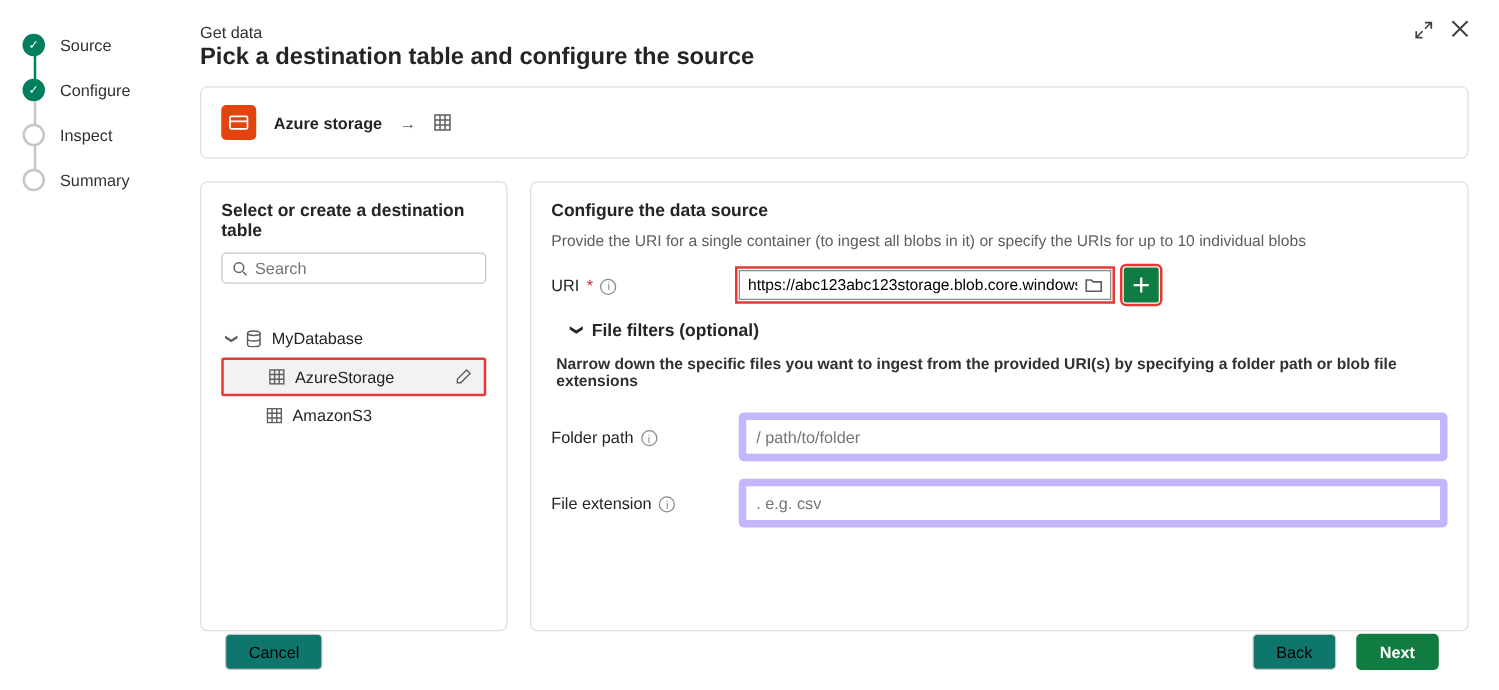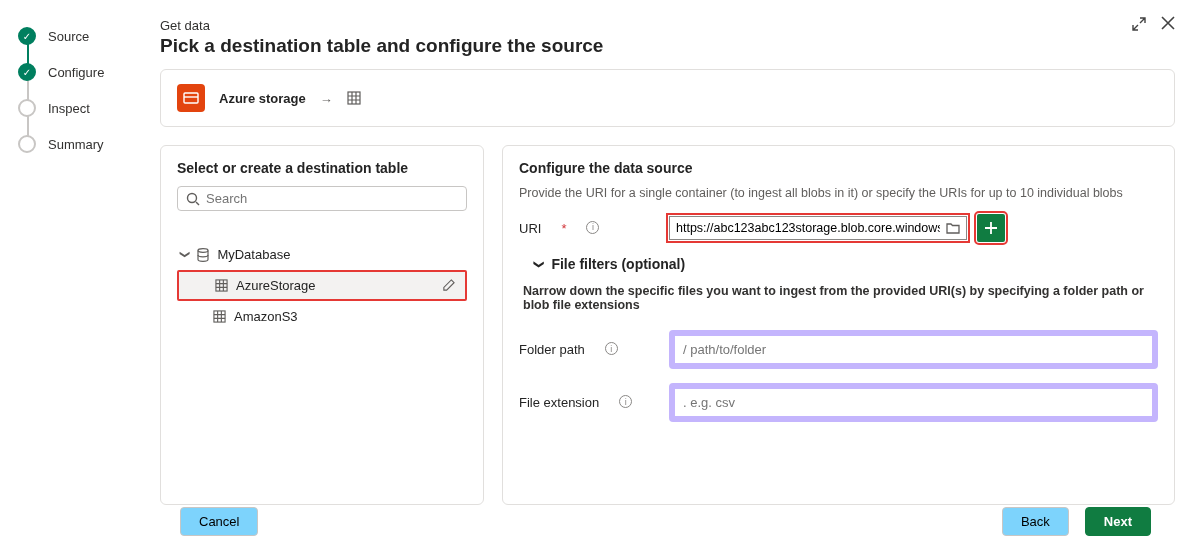--- a/index.html
+++ b/index.html
@@ -21,55 +21,55 @@
   .top-icons span { cursor:pointer; color:#424242; font-size:16px; }
 
   .card { border:1px solid #e1dfdd; border-radius:6px; padding:14px 16px; background:#fff; }
   .breadcrumb-card { display:flex; align-items:center; gap:14px; margin-bottom:18px; }
   .src-badge { width:28px; height:28px; background:#e3440e; border-radius:4px; display:flex; align-items:center; justify-content:center; color:#fff; font-size:14px; }
   .src-name { font-size:13px; font-weight:600; }
   .arrow { color:#605e5c; }
   .db-icon { font-size:14px; color:#605e5c; display:inline-flex; align-items:center; }
 
   .cols { display:flex; gap:18px; flex:1; min-height:0; }
-  .left-card { width:324px; height:360px; }
+  .left-card { width:246px; height:360px; }
   .right-card { flex:1; height:360px; }
 
   .panel-title { font-size:14px; font-weight:600; margin-bottom:10px; }
   .panel-sub   { font-size:12.5px; color:#605e5c; margin-bottom:14px; }
 
   .search { display:flex; align-items:flex-end; border:1px solid #c8c6c4; border-radius:4px; padding:4px 8px; margin-bottom:30px; }
   .search svg { margin-right:6px; color:#605e5c; }
   .search input { border:none; outline:none; flex:1; font-size:13px; background:transparent; }
 
   .tree { font-size:13px; }
   .tree-row { display:flex; align-items:center; padding:6px 0 6px 4px; gap:8px; cursor:pointer; position:relative; }
   .tree-row.child { padding-left:36px; }
   .tree-row.hl { background:#f3f2f1; border:2px solid #e53935; border-radius:2px; margin:2px 0; padding-right:30px; }
   .chev { font-size:10px; color:#605e5c; transform:rotate(90deg); }
   .edit-icon { position:absolute; right:10px; color:#605e5c; font-size:13px; }
 
   .form-row { display:flex; align-items:center; margin-bottom:14px; }
-  .label { width:150px; font-size:13px; display:flex; align-items:flex-start; gap:20px; }
+  .label { width:150px; font-size:13px; display:flex; align-items:flex-end; gap:6px; }
   .req { color:#d13438; }
   .info { width:13px; height:13px; border:1px solid #8a8886; border-radius:50%; font-size:9px; display:inline-flex; align-items:center; justify-content:center; color:#8a8886; }
 
   .uri-wrap { display:flex; align-items:center; gap:10px; }
   .uri-field { display:flex; align-items:center; border:1px solid #8a8886; padding:4px 6px; font-size:12.5px; width:298px; outline:2px solid #e53935; outline-offset:1px; color:#323130; background:#fff; }
   .uri-field input { border:none; outline:none; flex:1; font-size:12.5px; }
   .uri-field svg { color:#605e5c; margin-left:6px; }
   .add-btn { width:28px; height:28px; background:#107c41; display:flex; align-items:center; justify-content:center; color:#fff; font-size:16px; border-radius:2px; outline:2px solid #e53935; outline-offset:1px; cursor:pointer; }
 
   .filters-header { display:flex; align-items:center; gap:8px; font-size:14px; font-weight:600; margin:14px 0 12px 16px; cursor:pointer; }
   .filters-header .chev2 { font-size:10px; transform:rotate(90deg); }
   .filter-note { font-size:12.5px; font-weight:600; color:#323130; margin:0 0 18px 4px; }
   .text-input { flex:1; border:6px solid #c4b5fd; border-radius:4px; padding:6px 8px; font-size:13px; background:#fff; }
 
   .footer { display:flex; justify-content:space-between; padding:14px 24px 16px 20px; }
-  .btn { border:1px solid #c8c6c4; background:#7dd3fc; padding:6px 18px; font-size:13px; border-radius:4px; cursor:pointer; }
+  .btn { border:1px solid #c8c6c4; background:#0f766e; padding:6px 18px; font-size:13px; border-radius:4px; cursor:pointer; }
   .btn.primary { background:#107c41; color:#fff; border-color:#107c41; font-weight:600; }
   .right-btns { display:flex; gap:16px; }
 
   svg { display:block; }
 </style>
 </head>
 <body>
 
 <div class="app">
 

